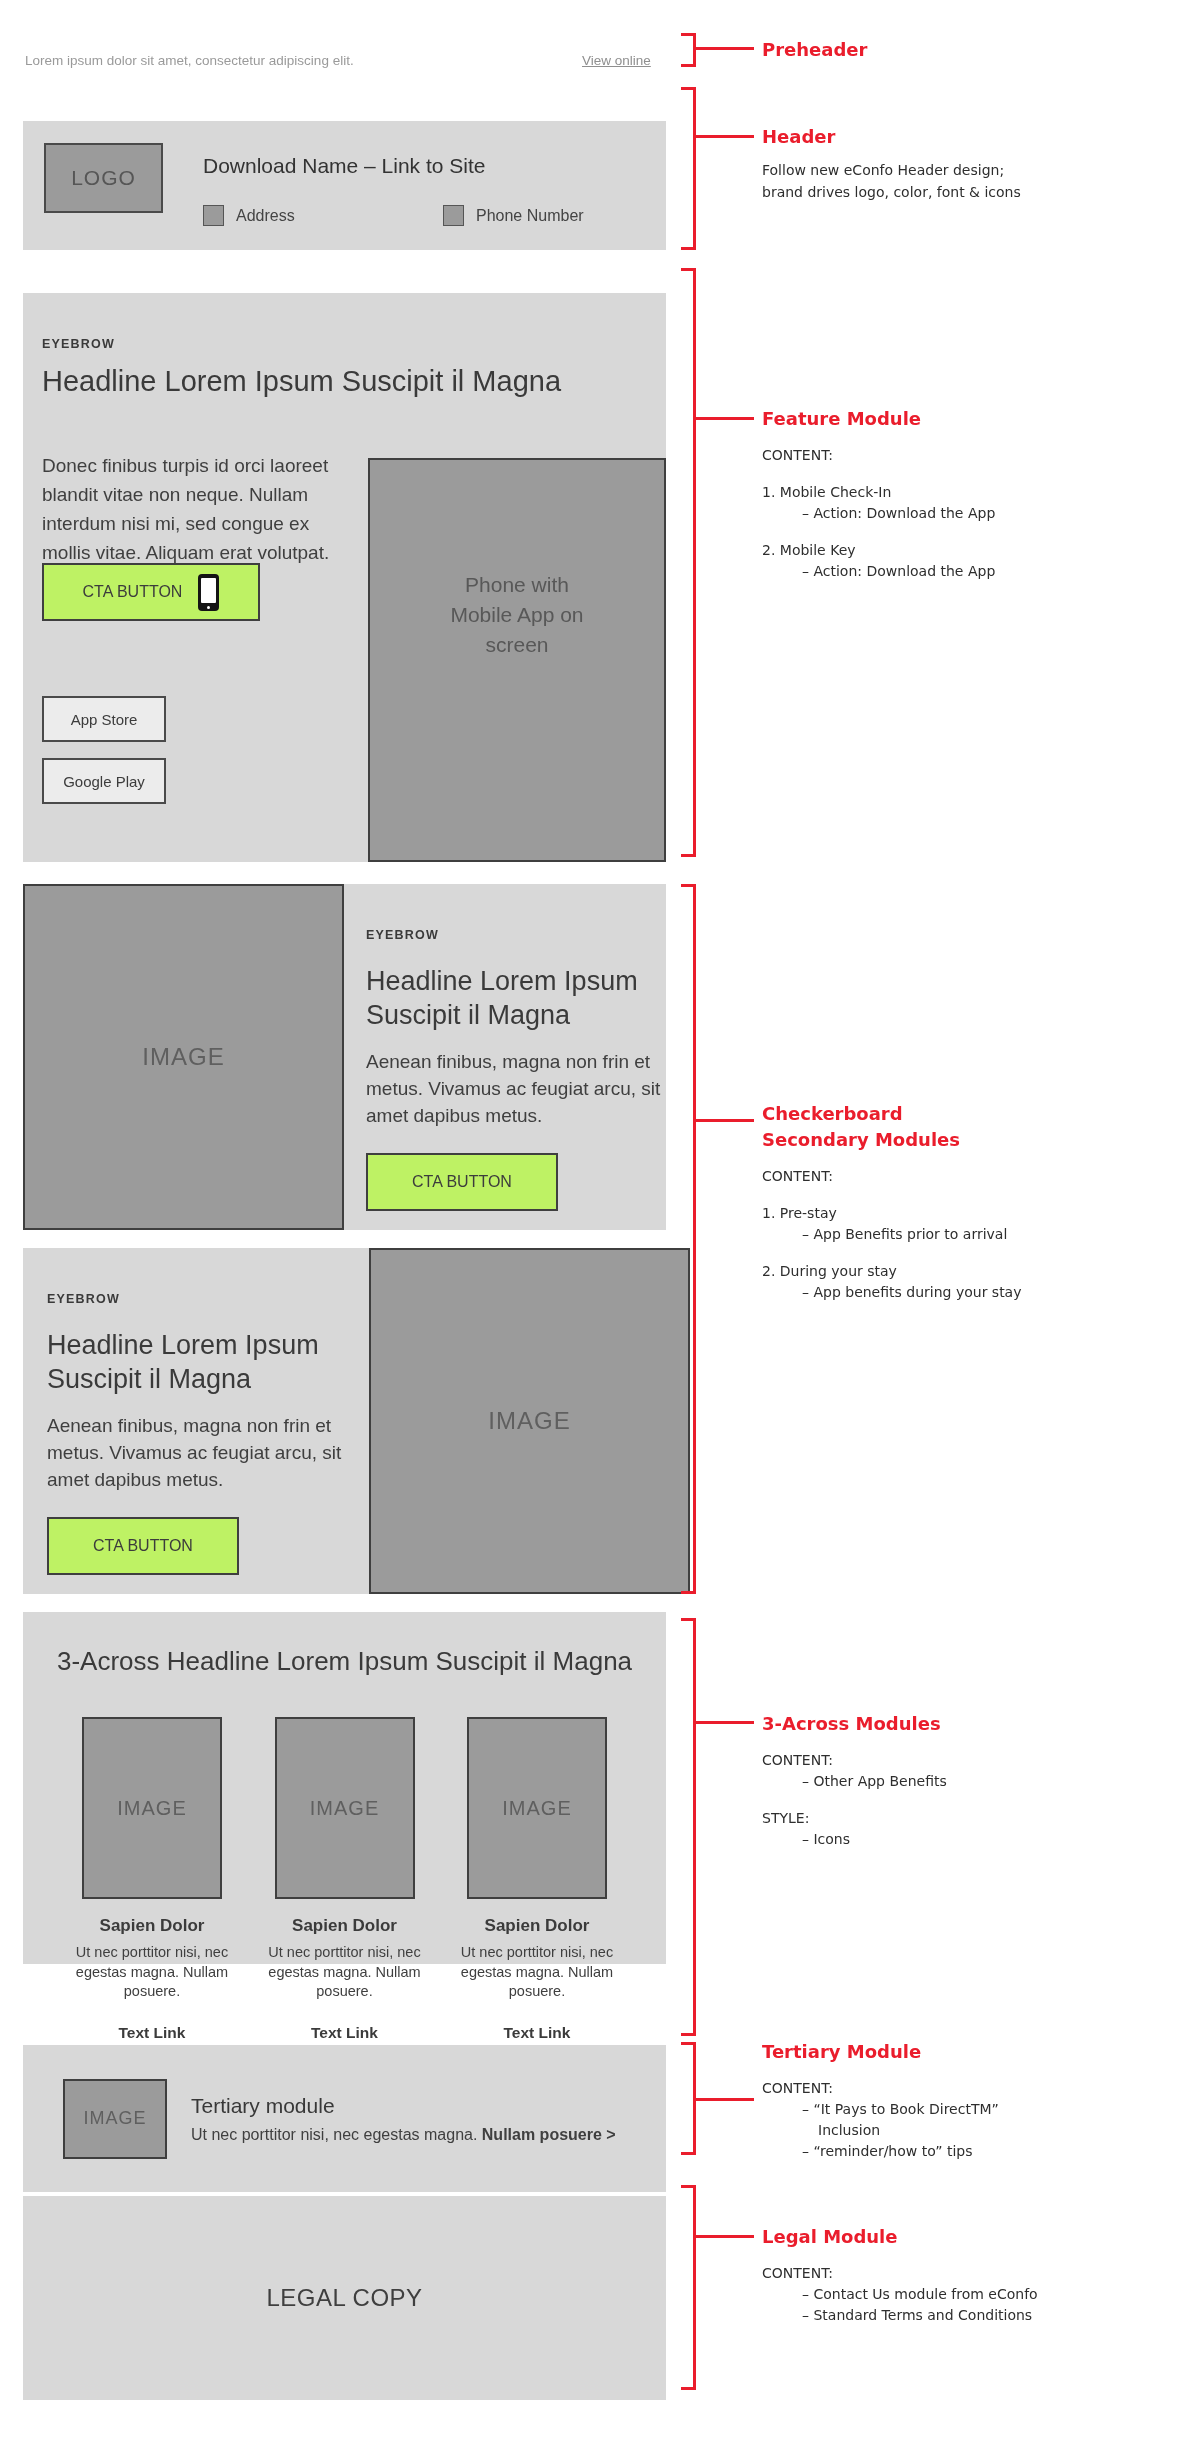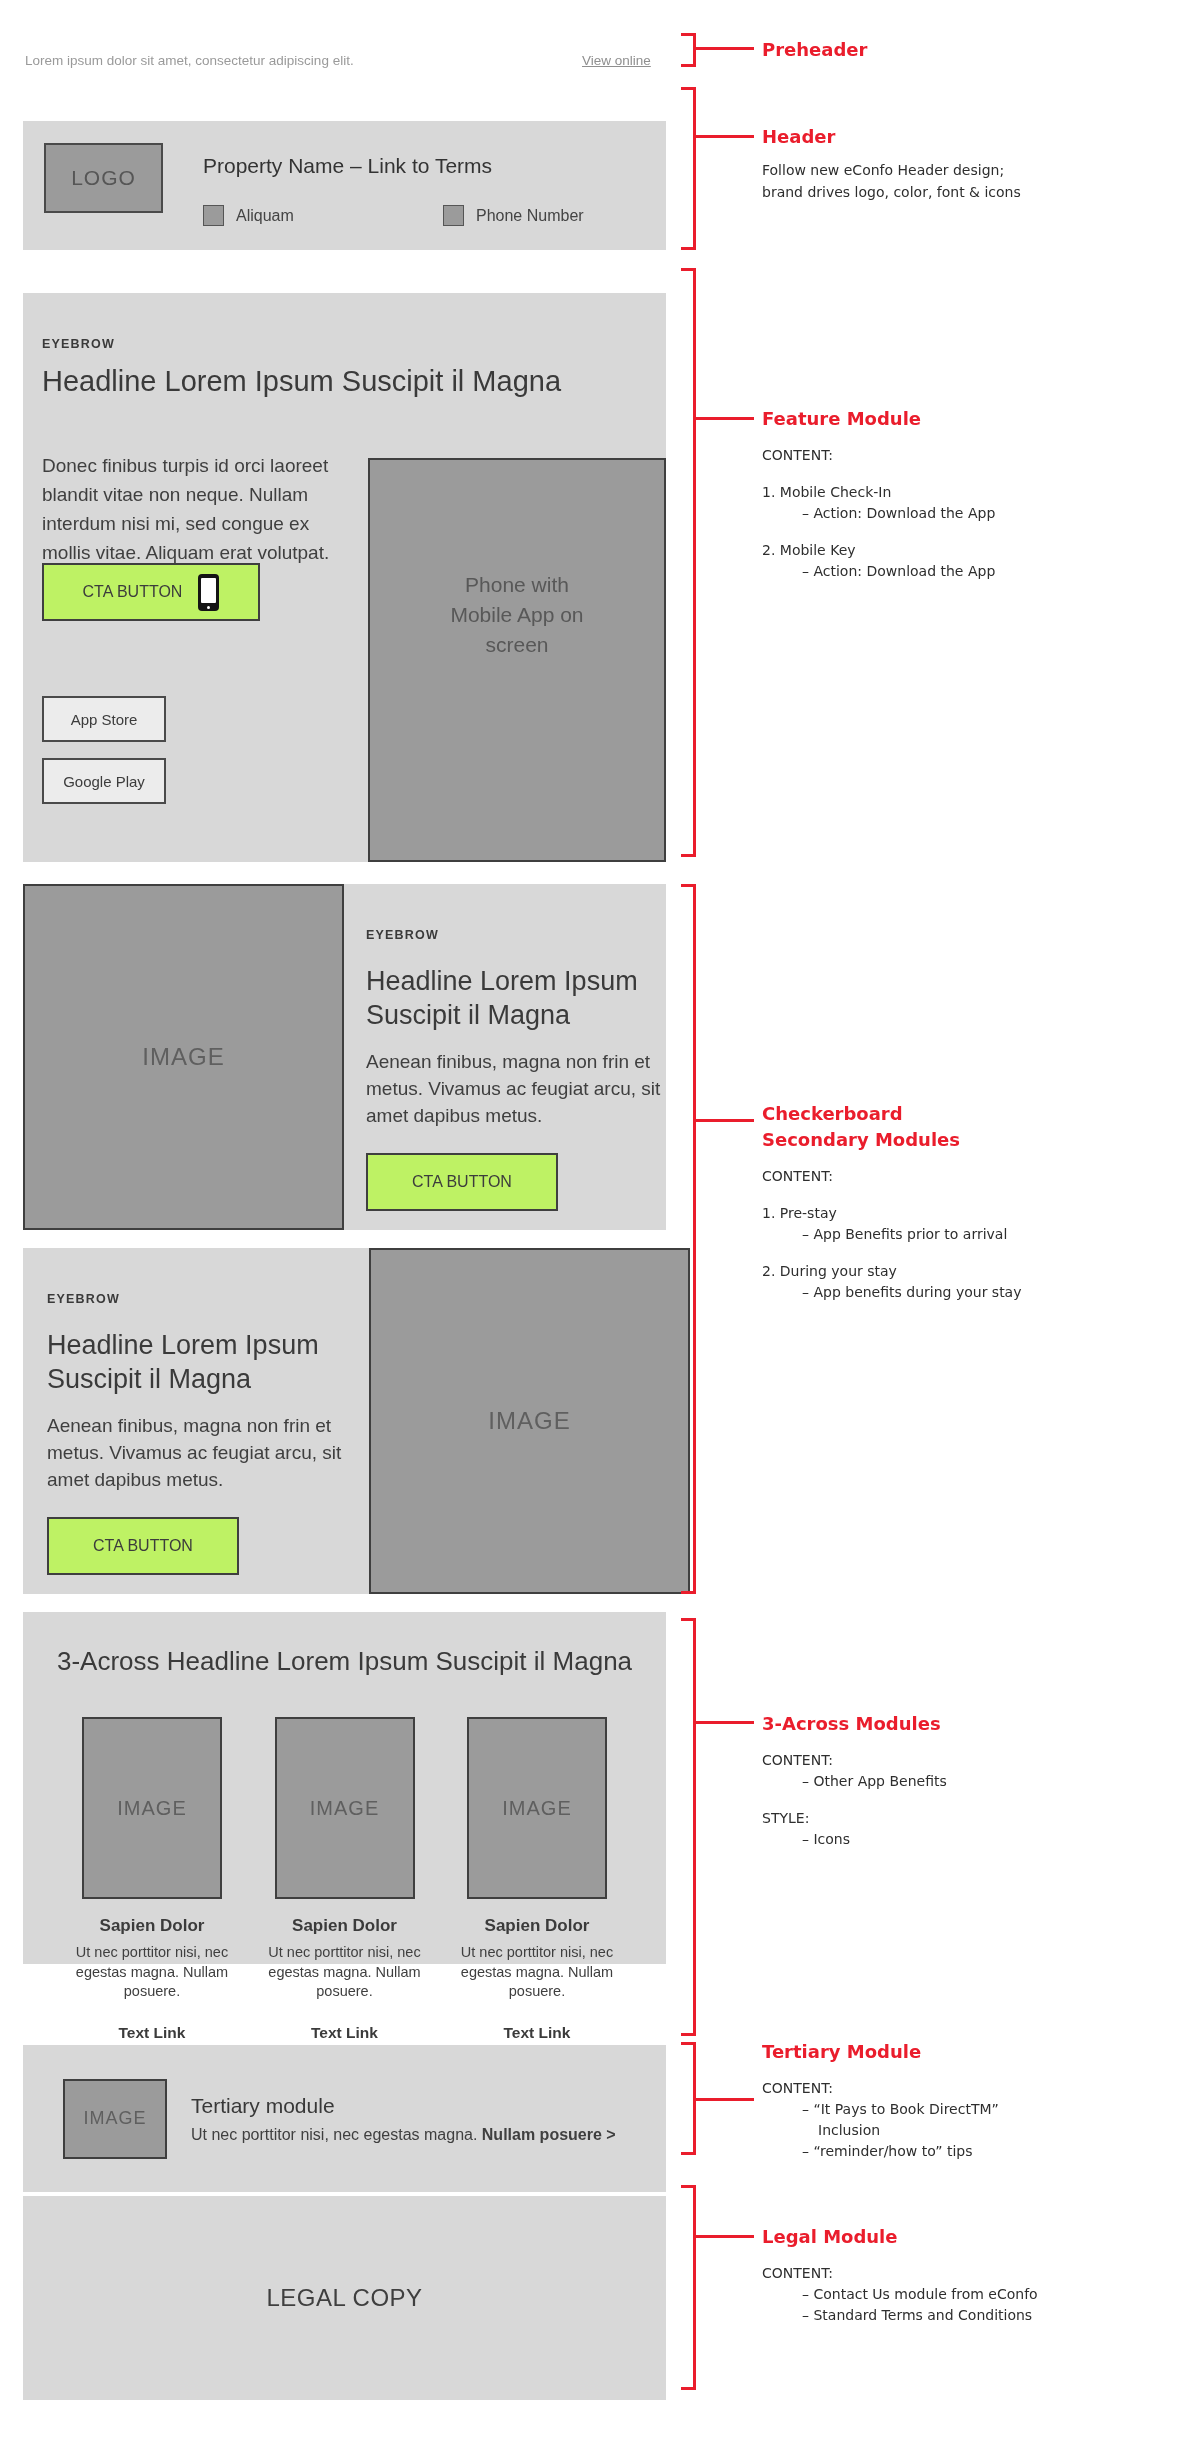--- a/index.html
+++ b/index.html
@@ -126,24 +126,24 @@
 
   <div class="nav">
     <span>RESERVATION INFO</span>
     <span>ENHANCE YOUR STAY</span>
     <span>SUMMARY OF CHARGES</span>
     <span>CONTACT US</span>
   </div>
 
   <div class="module header-block">
     <div class="logo-box">LOGO</div>
-    <div class="property">Property Name – Link to Terms</div>
+    <div class="property">Download Name – Link to Site</div>
     <div class="hgroup addr-group">
       <span class="sq"></span>
-      <span class="lbl">Aliquam</span>
+      <span class="lbl">Address</span>
     </div>
     <div class="hgroup phone-group">
       <span class="sq"></span>
       <span class="lbl">Phone Number</span>
     </div>
   </div>
 
   <div class="module feature">
     <div class="eyebrow">EYEBROW</div>
     <div class="headline">Headline Lorem Ipsum Suscipit il Magna</div>

